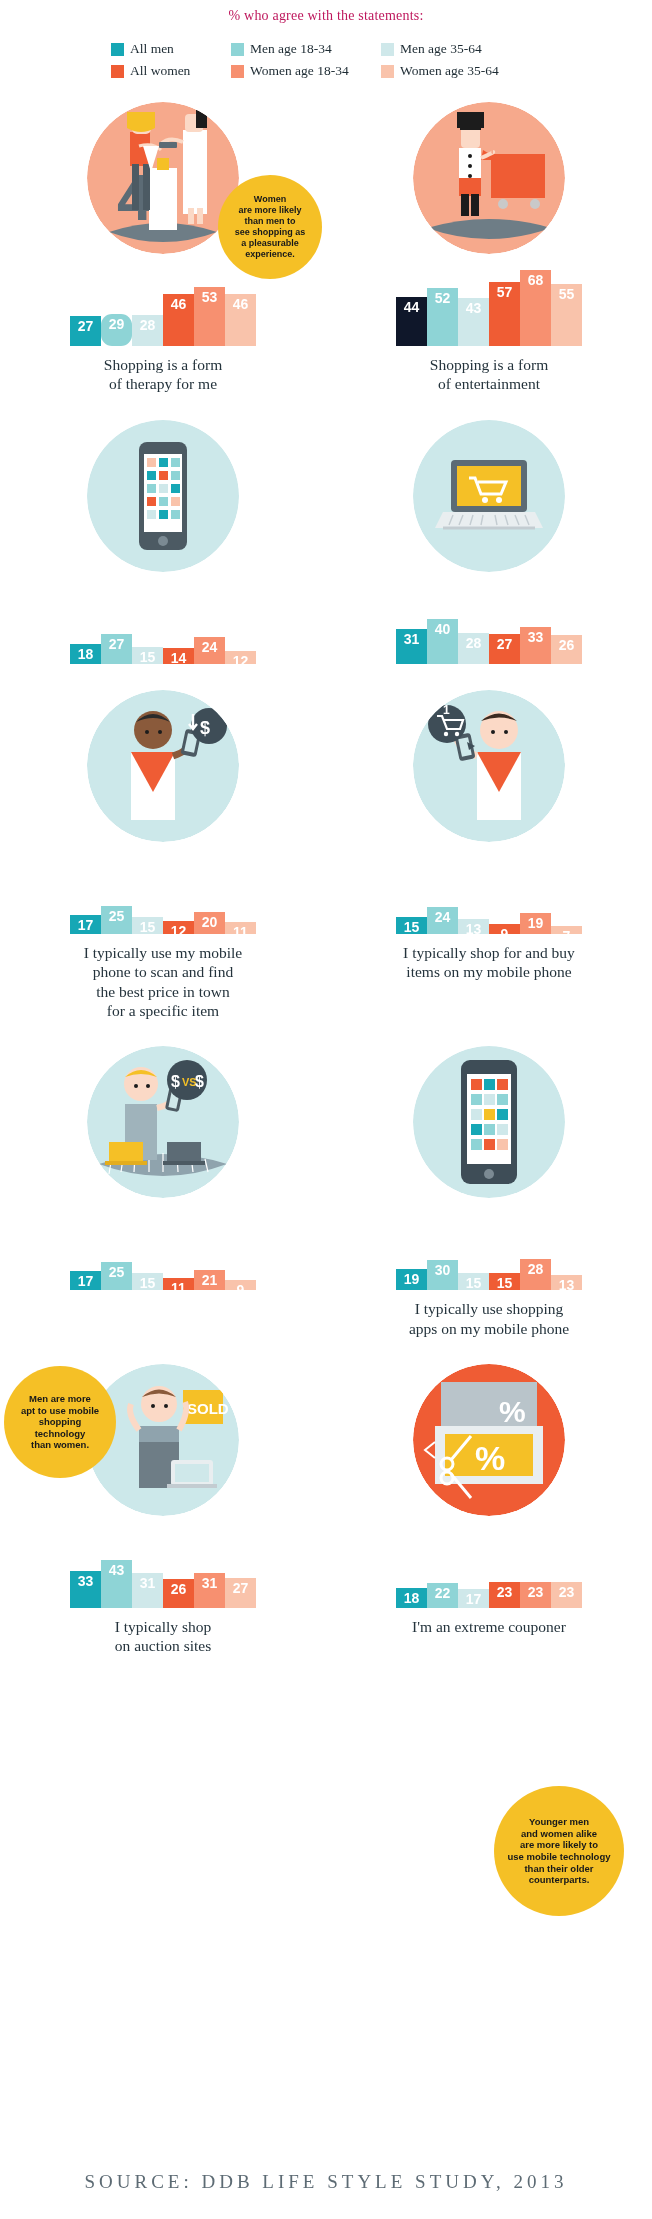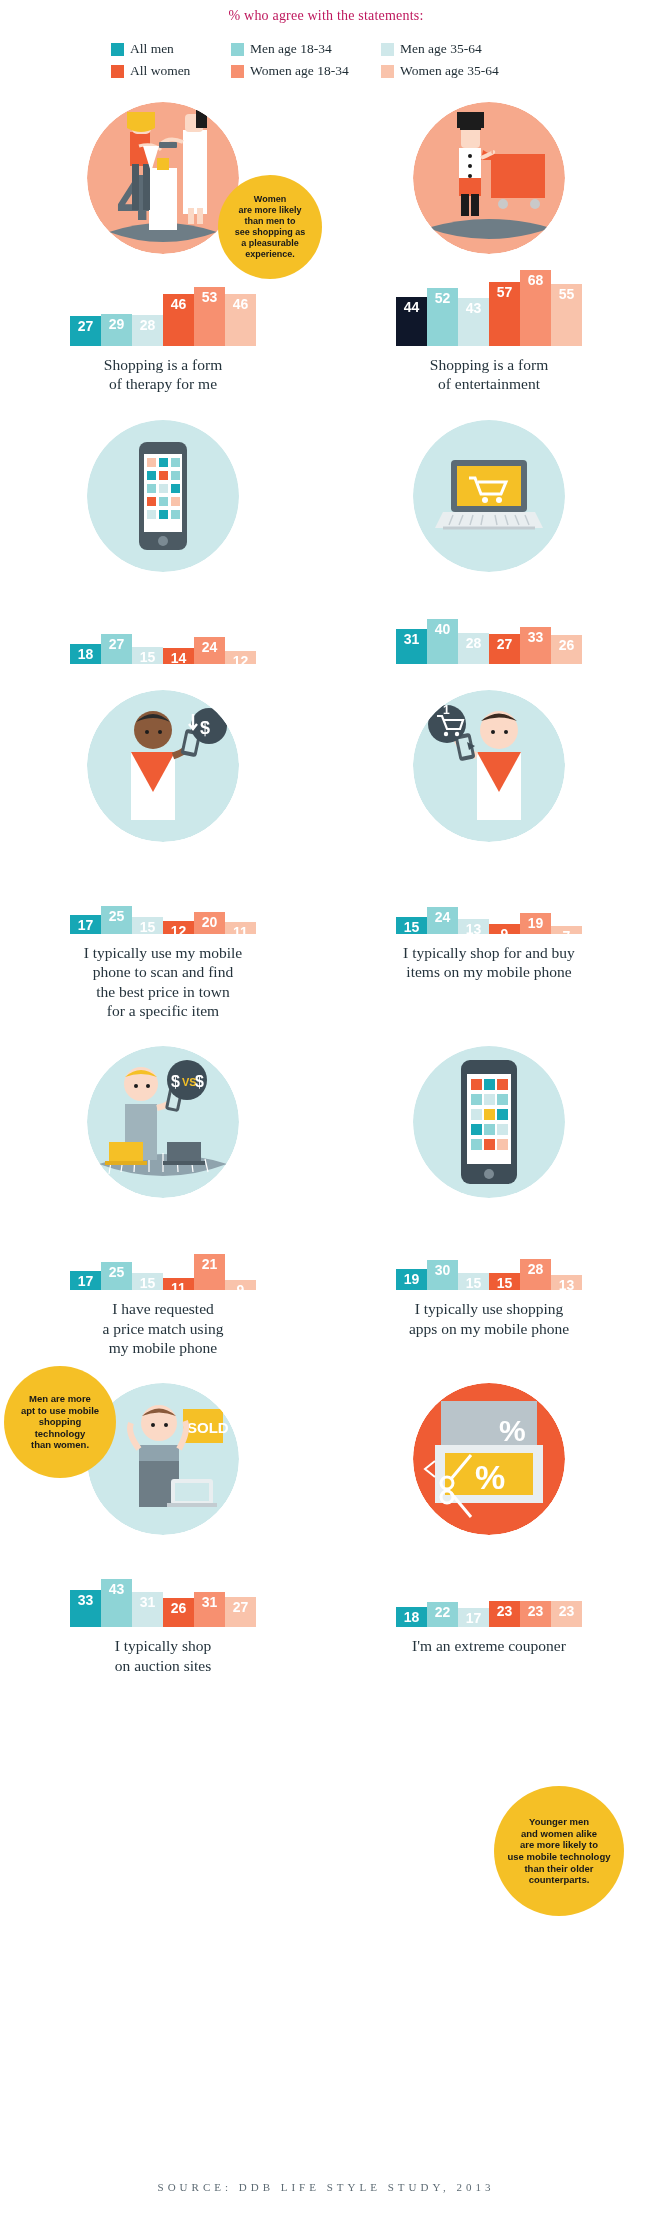--- a/index.html
+++ b/index.html
@@ -114,21 +114,21 @@
     z-index:4;
   }
 
   
   .footer {
     position:absolute;
     left:0; right:0;
     bottom: 26px;
     text-align:center;
     font-family:"Liberation Serif", serif;
-    font-size:11px;
+    font-size:19px;
     letter-spacing:4px;
     color:#5d6b74;
   }
 </style>
 </head>
 <body>
 
 <div class="header">
   <div class="head-title">% who agree with the statements:</div>
   <div class="legend">
@@ -185,21 +185,21 @@
           <rect x="98" y="12" width="18" height="18" rx="4" fill="#fbd9c6"></rect>
           <rect x="109" y="8" width="11" height="18" fill="#1c1c1c"></rect>
           <rect x="101" y="106" width="6" height="16" fill="#fbd9c6"></rect>
           <rect x="110" y="106" width="6" height="16" fill="#fbd9c6"></rect>
           <path d="M96 40 q-14 -6 -22 2" stroke="#fbd9c6" stroke-width="4" fill="none"></path>
           <rect x="72" y="40" width="18" height="6" rx="1" fill="#5c6b75"></rect>
         </g>
           </svg></div>
         <div class="chart">
           <div class="bar" style="background: rgb(22, 167, 181); height: 30px;">27</div>
-          <div class="bar" style="background: rgb(142, 212, 214); height: 32px;">29</div>
+          <div class="bar" style="background: rgb(142, 212, 214); height: 32px; border-radius: 11px;">29</div>
           <div class="bar" style="background: rgb(207, 232, 234); height: 31px;">28</div>
           <div class="bar" style="background: rgb(239, 92, 52); height: 52px;">46</div>
           <div class="bar" style="background: rgb(247, 144, 112); height: 59px;">53</div>
           <div class="bar" style="background: rgb(249, 195, 171); height: 52px;">46</div>
         </div>
         <div class="caption">Shopping is a form<br>of therapy for me</div>
       </div>
       <div class="panel">
         <div class="illus" style="background: transparent;"><svg width="152" height="152" viewBox="0 0 152 152">
         <defs>
@@ -409,24 +409,23 @@
           <text x="84" y="41" font-family="Liberation Sans, sans-serif" font-size="16" font-weight="bold" fill="#ffffff">$</text>
           <text x="95" y="40" font-family="Liberation Sans, sans-serif" font-size="11" font-weight="bold" fill="#f5c026">VS</text>
           <text x="108" y="41" font-family="Liberation Sans, sans-serif" font-size="16" font-weight="bold" fill="#ffffff">$</text>
         </g>
           </svg></div>
         <div class="chart">
           <div class="bar" style="background: rgb(22, 167, 181); height: 19px;">17</div>
           <div class="bar" style="background: rgb(142, 212, 214); height: 28px;">25</div>
           <div class="bar" style="background: rgb(207, 232, 234); height: 17px;">15</div>
           <div class="bar" style="background: rgb(239, 92, 52); height: 12px;">11</div>
-          <div class="bar" style="background: rgb(247, 144, 112); height: 36px;">21</div>
+          <div class="bar" style="background: rgb(247, 144, 112); height: 20px;">21</div>
           <div class="bar" style="background: rgb(249, 195, 171); height: 10px;">9</div>
         </div>
-        <div class="caption">I have requested<br>a price match using<br>my mobile phone</div>
       </div>
       <div class="panel">
         <div class="illus" style="background: transparent;"><svg width="152" height="152" viewBox="0 0 152 152">
         <circle cx="76" cy="76" r="76" fill="#cce8ea"></circle>
         <rect x="48" y="14" width="56" height="124" rx="9" fill="#3e4d57"></rect>
         <rect x="54" y="28" width="44" height="90" fill="#ffffff"></rect>
         <circle cx="76" cy="128" r="5" fill="#7b8a93"></circle>
         <rect x="58" y="33" width="11" height="11" fill="#ef5c34"></rect>
         <rect x="71" y="33" width="11" height="11" fill="#16a7b5"></rect>
         <rect x="84" y="33" width="11" height="11" fill="#ef5c34"></rect>

